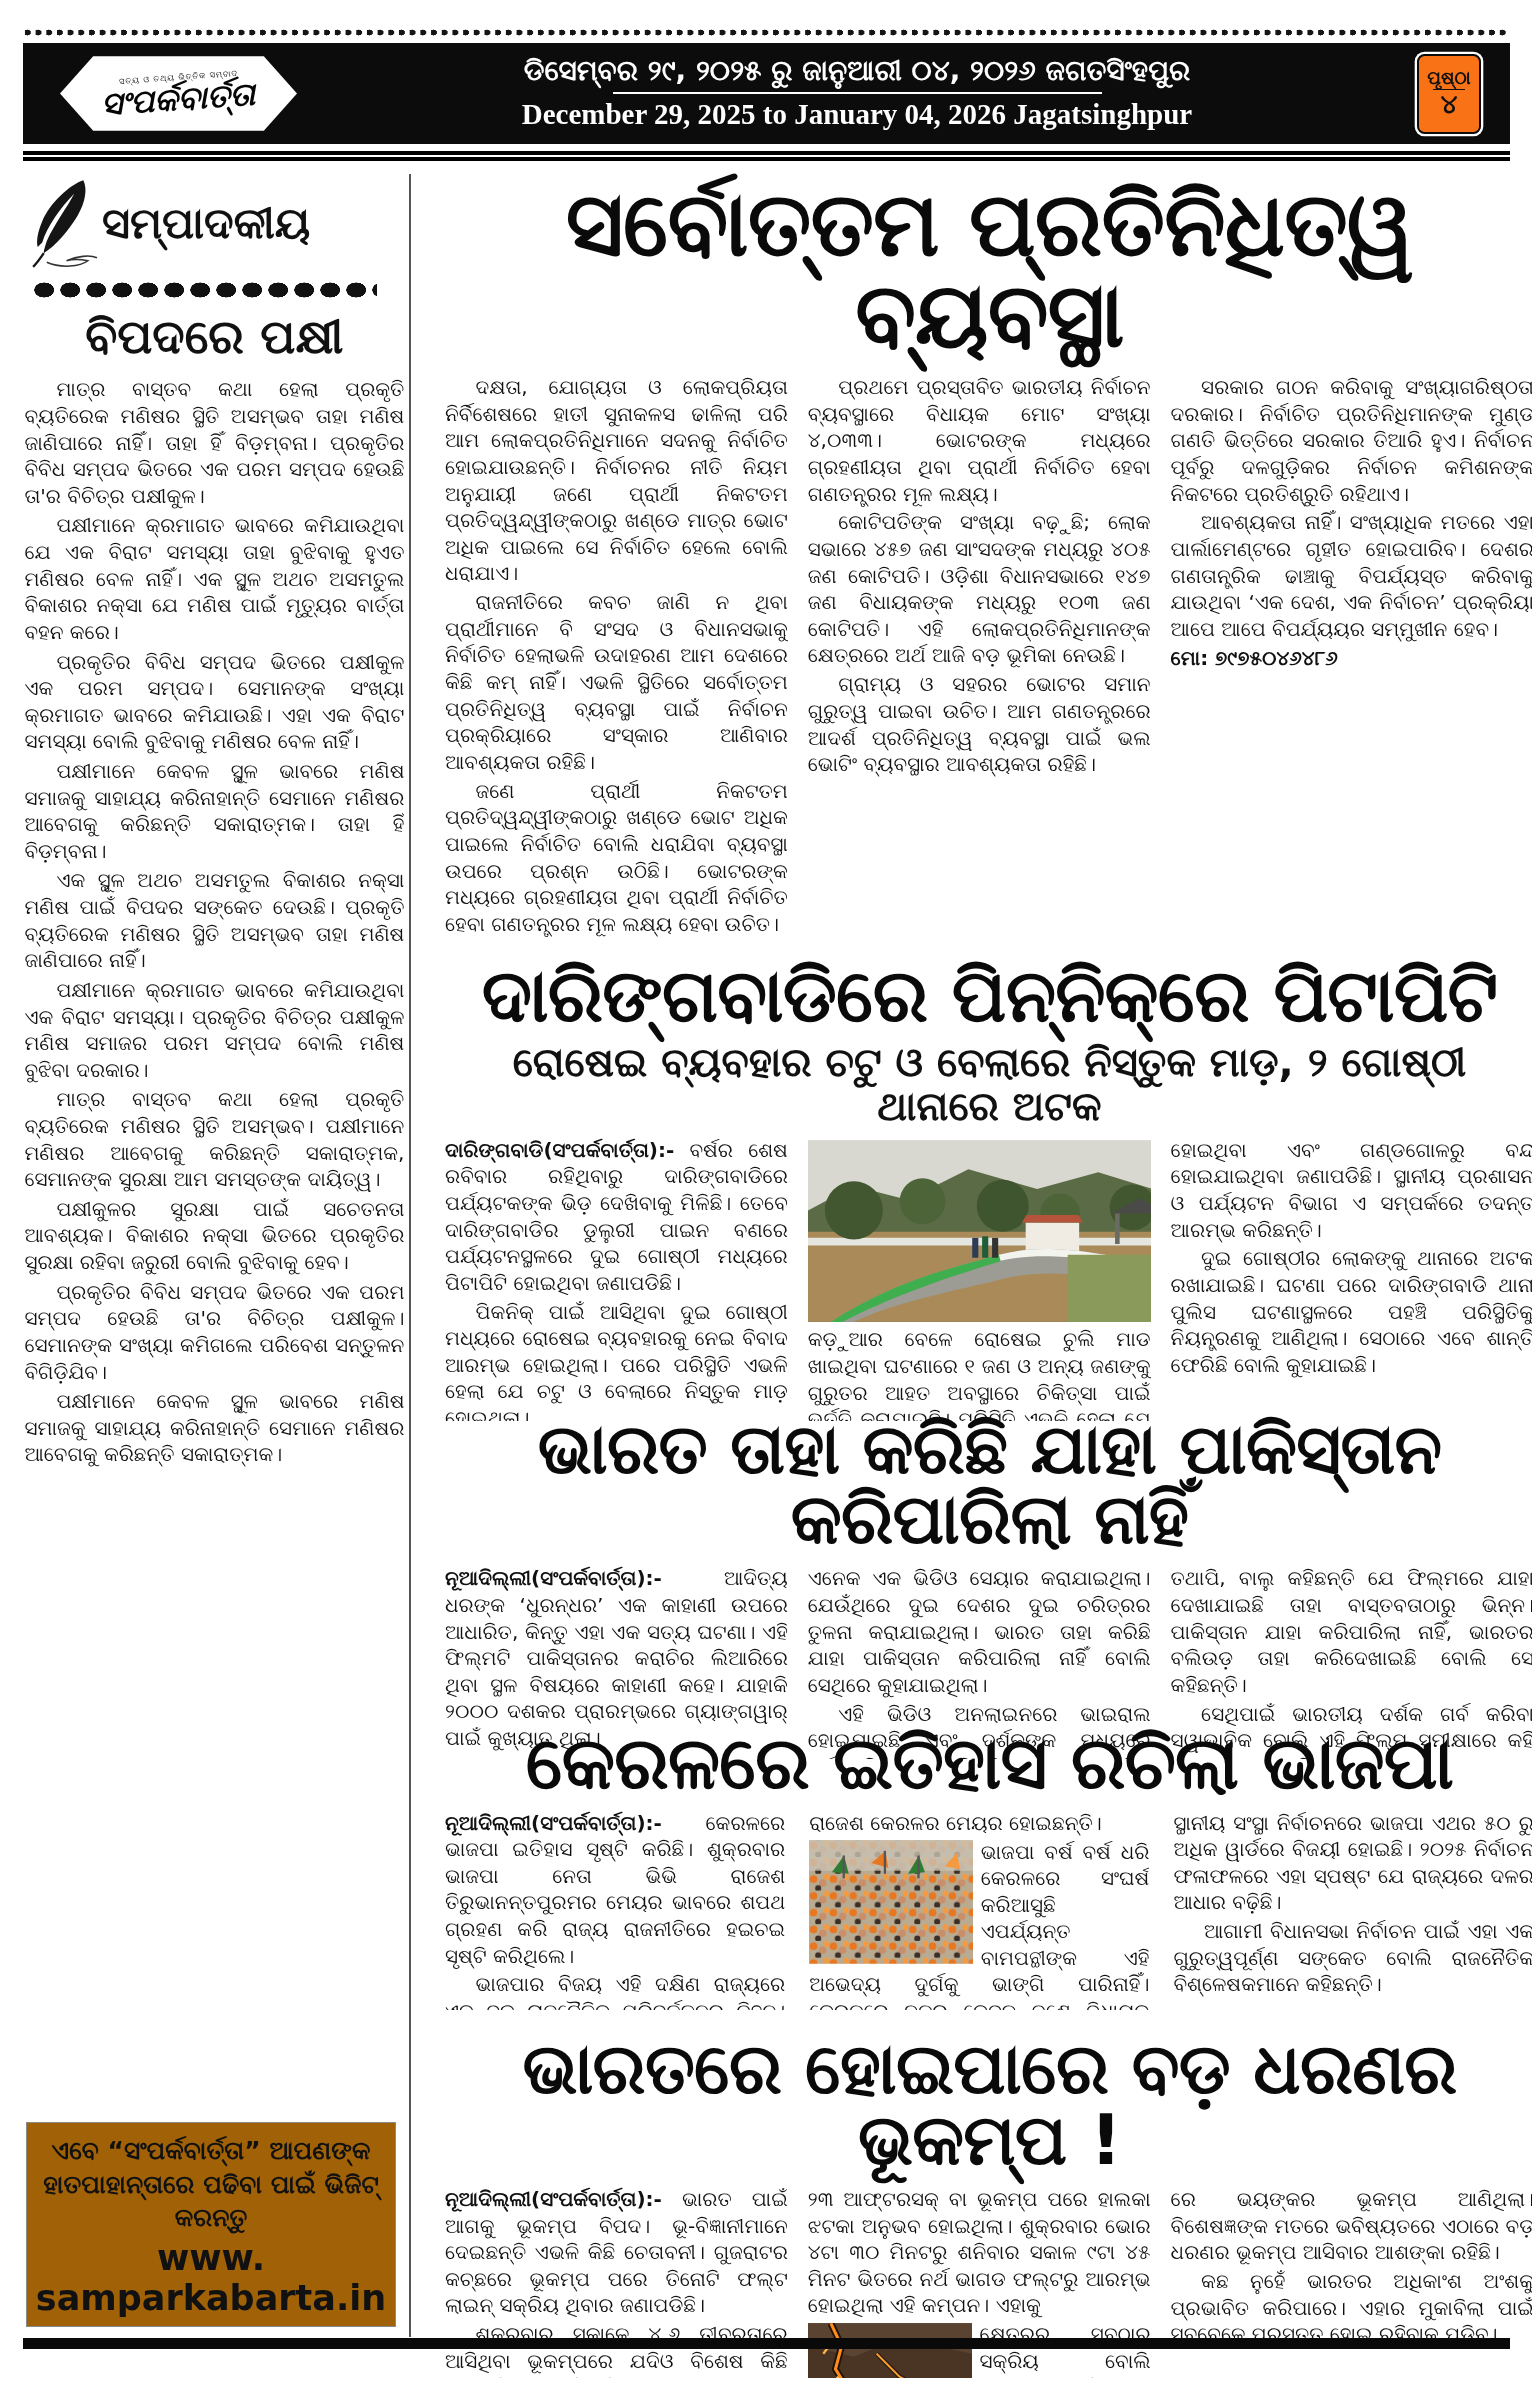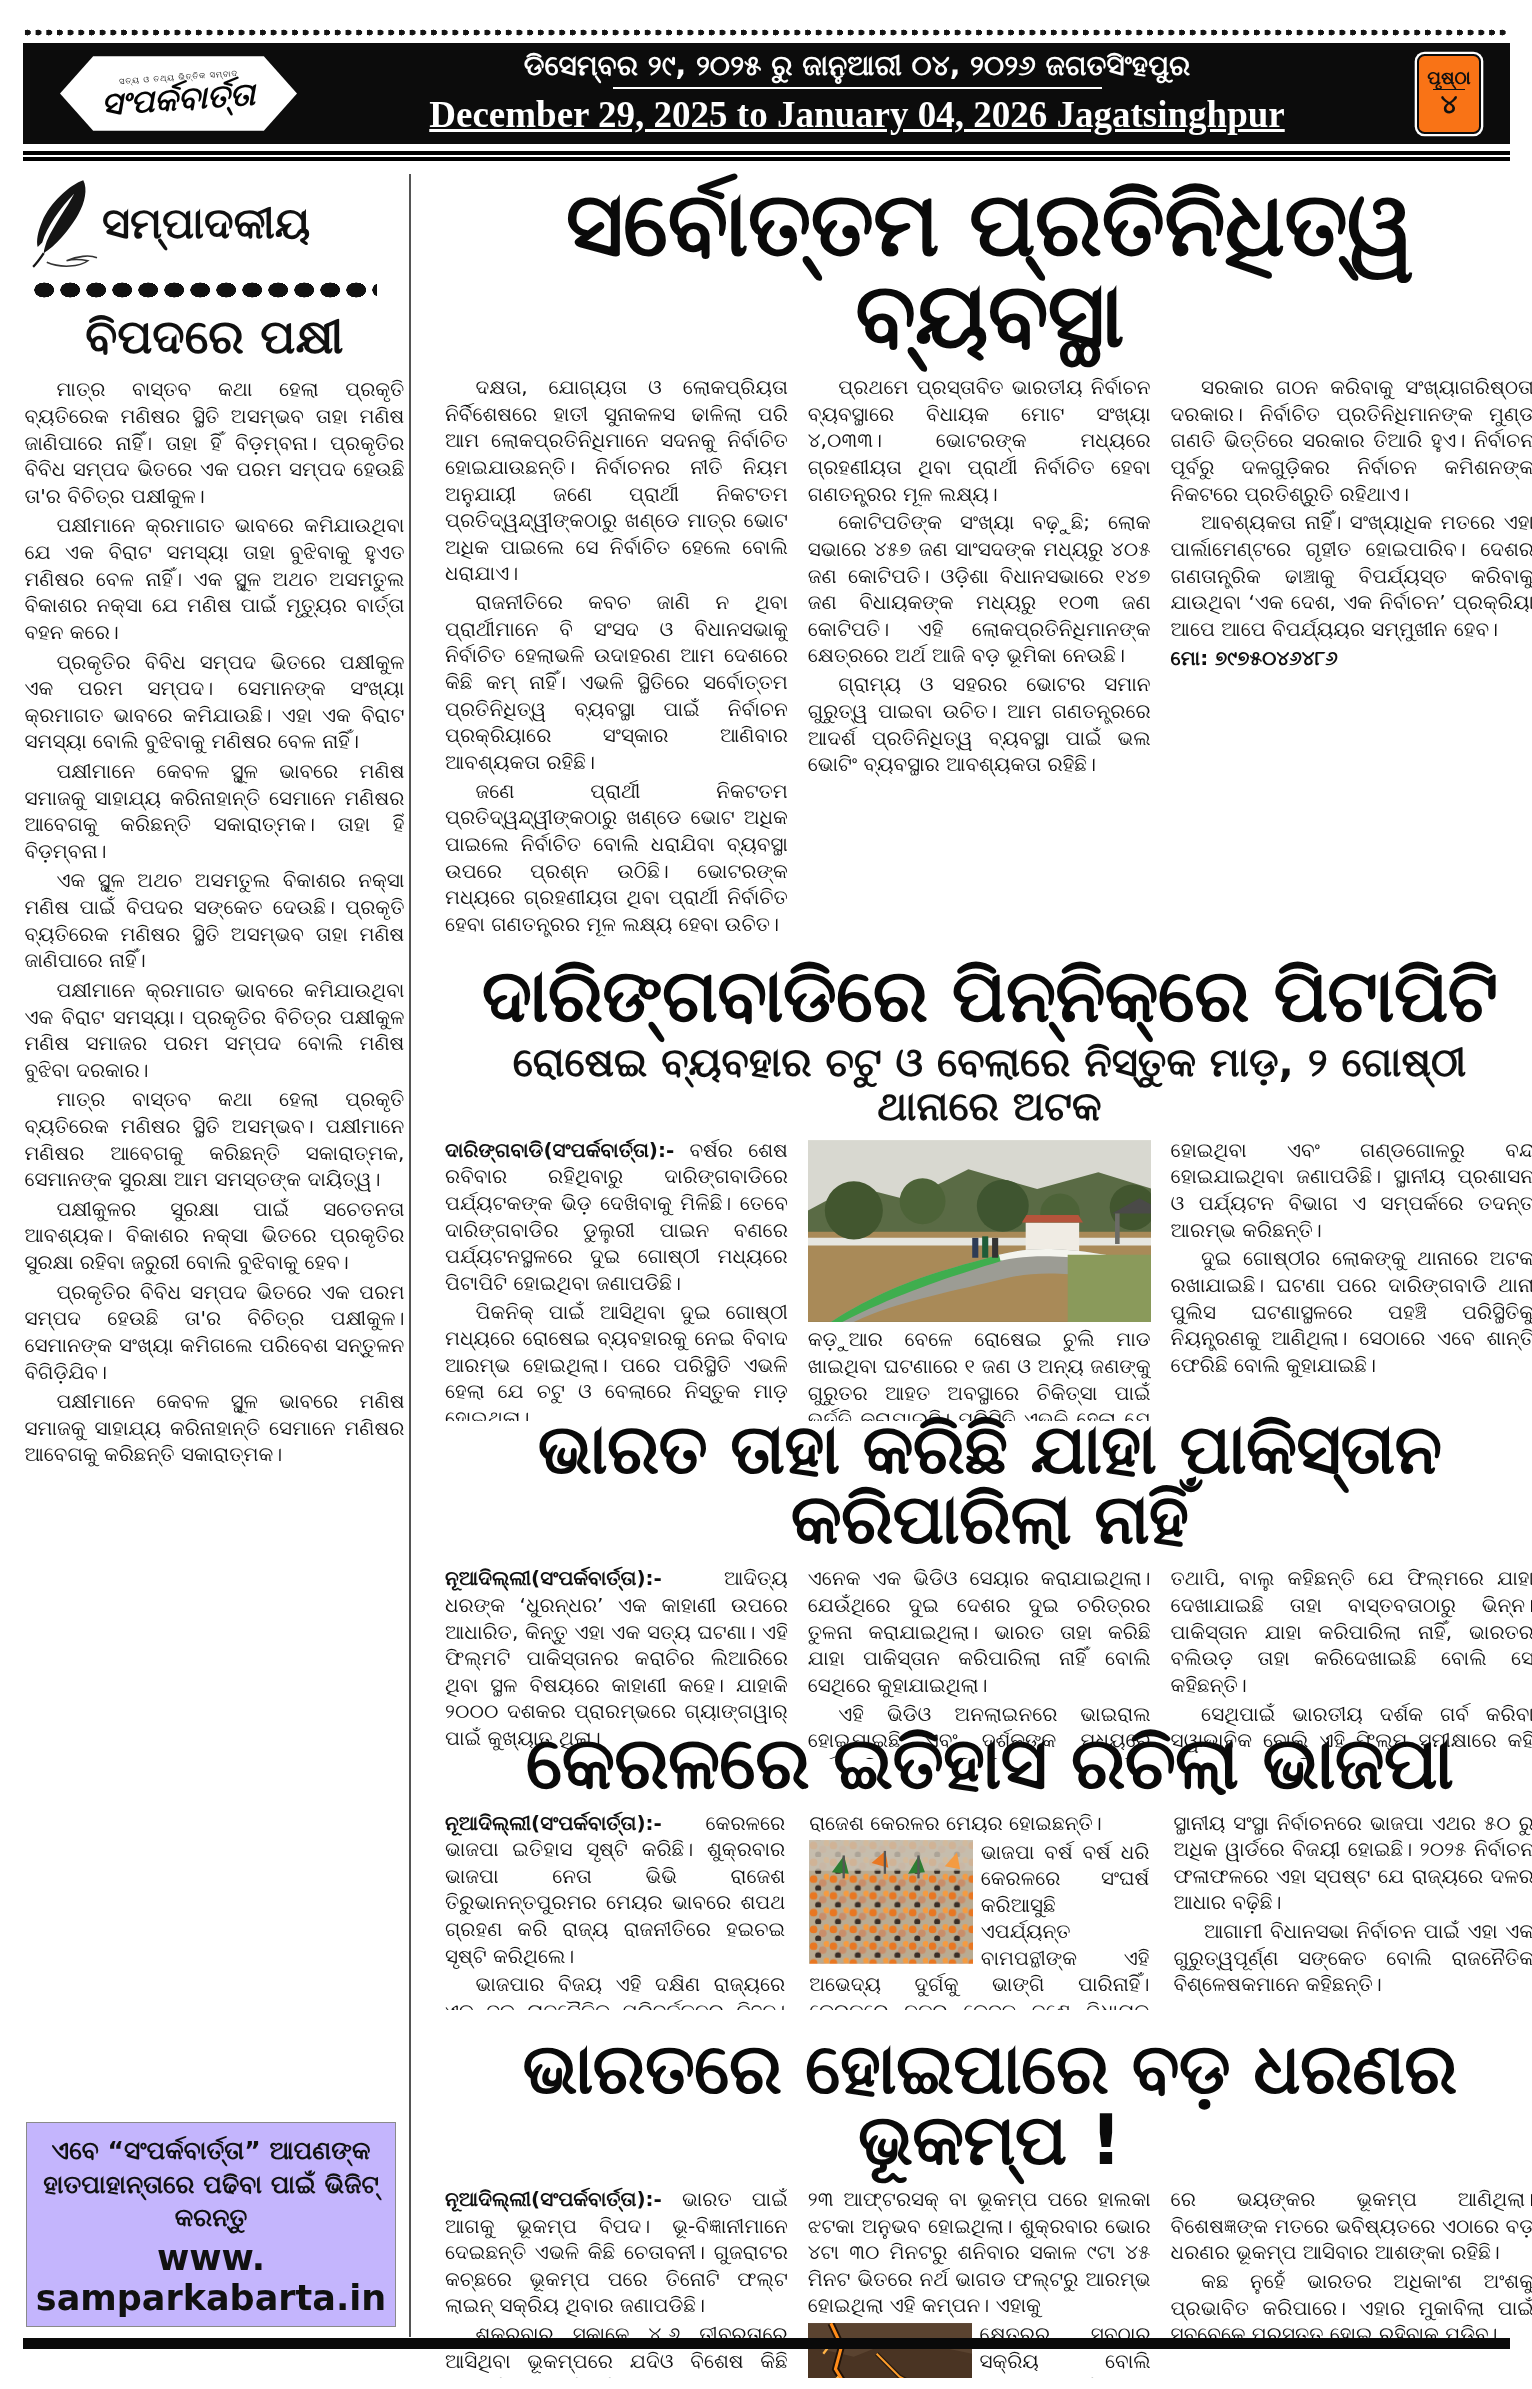--- a/index.html
+++ b/index.html
@@ -13,40 +13,40 @@
   .masthead{position:absolute;left:23px;top:43px;width:1487px;height:101px;background:#0c0c0c;
     display:flex;align-items:center;}
   .logo-hex{margin-left:37px;width:237px;height:81px;background:#fff;
     clip-path:polygon(0% 50%,14% 4%,86% 4%,100% 50%,86% 96%,14% 96%);
     display:flex;flex-direction:column;justify-content:center;align-items:center;flex:0 0 auto;}
   .logo-tagline{font-size:8.4px;color:#111;transform:rotate(-4deg);letter-spacing:0.8px;}
   .logo-text{font-size:32px;font-weight:bold;font-style:italic;color:#050505;transform:rotate(-4deg);line-height:1;}
   .mast-center{flex:1;text-align:center;color:#fff;}
   .mast-date-odia{font-size:28px;font-weight:bold;line-height:1.1;}
   .mast-sep{width:489px;height:2.3px;background:#fff;margin:5.3px auto 4.6px auto;}
-  .mast-date-en{font-family:"Liberation Serif",serif;font-size:37px;font-weight:bold;text-decoration:underline;}
+  .mast-date-en{font-family:"Liberation Serif",serif;font-size:29px;font-weight:bold;}
   .page-box{flex:0 0 auto;margin-right:29px;width:60px;height:76px;background:#f97316;border:2.3px solid #0c0c0c;
     border-radius:7.6px;box-shadow:0 0 0 2.3px #fff;display:flex;flex-direction:column;align-items:center;justify-content:center;}
   .page-box .lbl{font-size:18.3px;font-weight:bold;line-height:1.05;}
   .page-box .num{font-size:26px;font-weight:bold;line-height:1.05;border-top:1.5px solid #111;padding:1.5px 7.6px 0 7.6px;margin-top:1.5px;}
   .double-rule{position:absolute;left:23px;top:151px;width:1487px;height:11.5px;
     background:linear-gradient(#000 0 3.8px,#fff 3.8px 6.1px,#000 6.1px 10px,#fff 10px 11.5px);}
 
   
   .editorial{position:absolute;left:24.4px;top:174px;width:380px;height:2162px;overflow:hidden;}
   .edit-head{display:flex;align-items:center;height:98px;}
   .quill{width:76px;height:93px;flex:0 0 auto;}
   .edit-title{font-size:43px;font-weight:800;line-height:1;margin-left:1.5px;}
   .big-dots{height:20px;width:345px;margin:7.6px 0 4.6px 7.6px;
     background-image:radial-gradient(ellipse 10px 7.6px at 12.2px 10px,#111 97%,transparent);
     background-size:26px 20px;background-repeat:repeat-x;}
   .edit-headline{font-size:47px;font-weight:800;text-align:center;margin:12.2px 0 15.3px 0;line-height:1.05;}
   .edit-body{font-size:20px;line-height:1.33;text-align:justify;height:1584px;overflow:hidden;}
   .edit-body p{margin:0 0 3.1px 0;text-indent:32px;}
-  .promo-box{position:absolute;left:1.5px;bottom:9.2px;width:359px;background:#c4b5fd;border:1.5px solid #8a8a8a;
+  .promo-box{position:absolute;left:1.5px;bottom:9.2px;width:359px;background:#a16207;border:1.5px solid #8a8a8a;
     text-align:center;padding:10.7px 4.6px 7.6px 4.6px;}
   .promo-line{font-size:25px;font-weight:bold;line-height:1.35;}
   .promo-url{font-size:35px;font-weight:800;font-family:"DejaVu Sans",sans-serif;margin-top:3.1px;}
 
   .v-divider{position:absolute;left:409px;top:174px;width:1.5px;height:2163px;background:#555;}
   .bottom-rule{position:absolute;left:23px;top:2338px;width:1487px;height:10.7px;background:#0a0a0a;}
 
   
   .main-art{position:absolute;left:445px;width:1089px;}
   .art-headline{font-weight:800;text-align:center;line-height:1.02;letter-spacing:-0.8px;color:#0a0a0a;}

